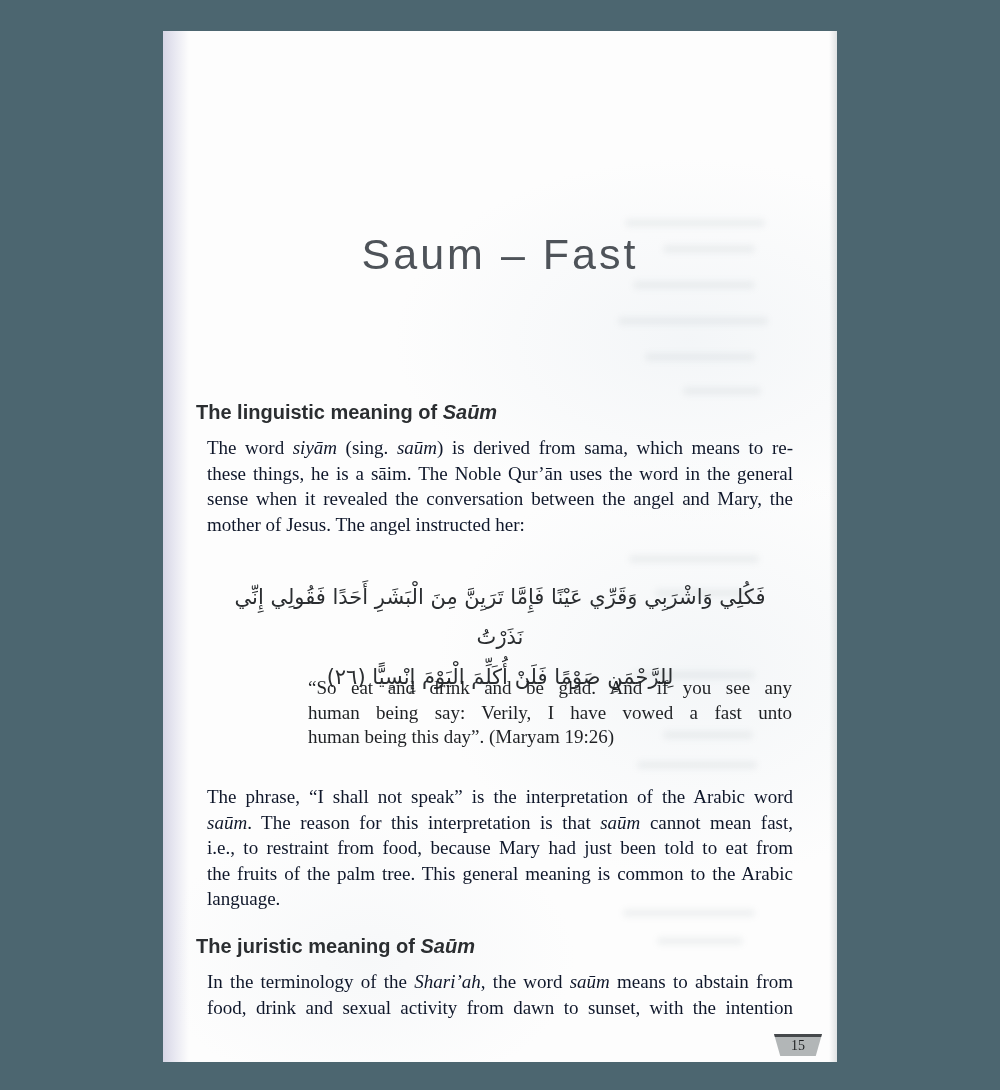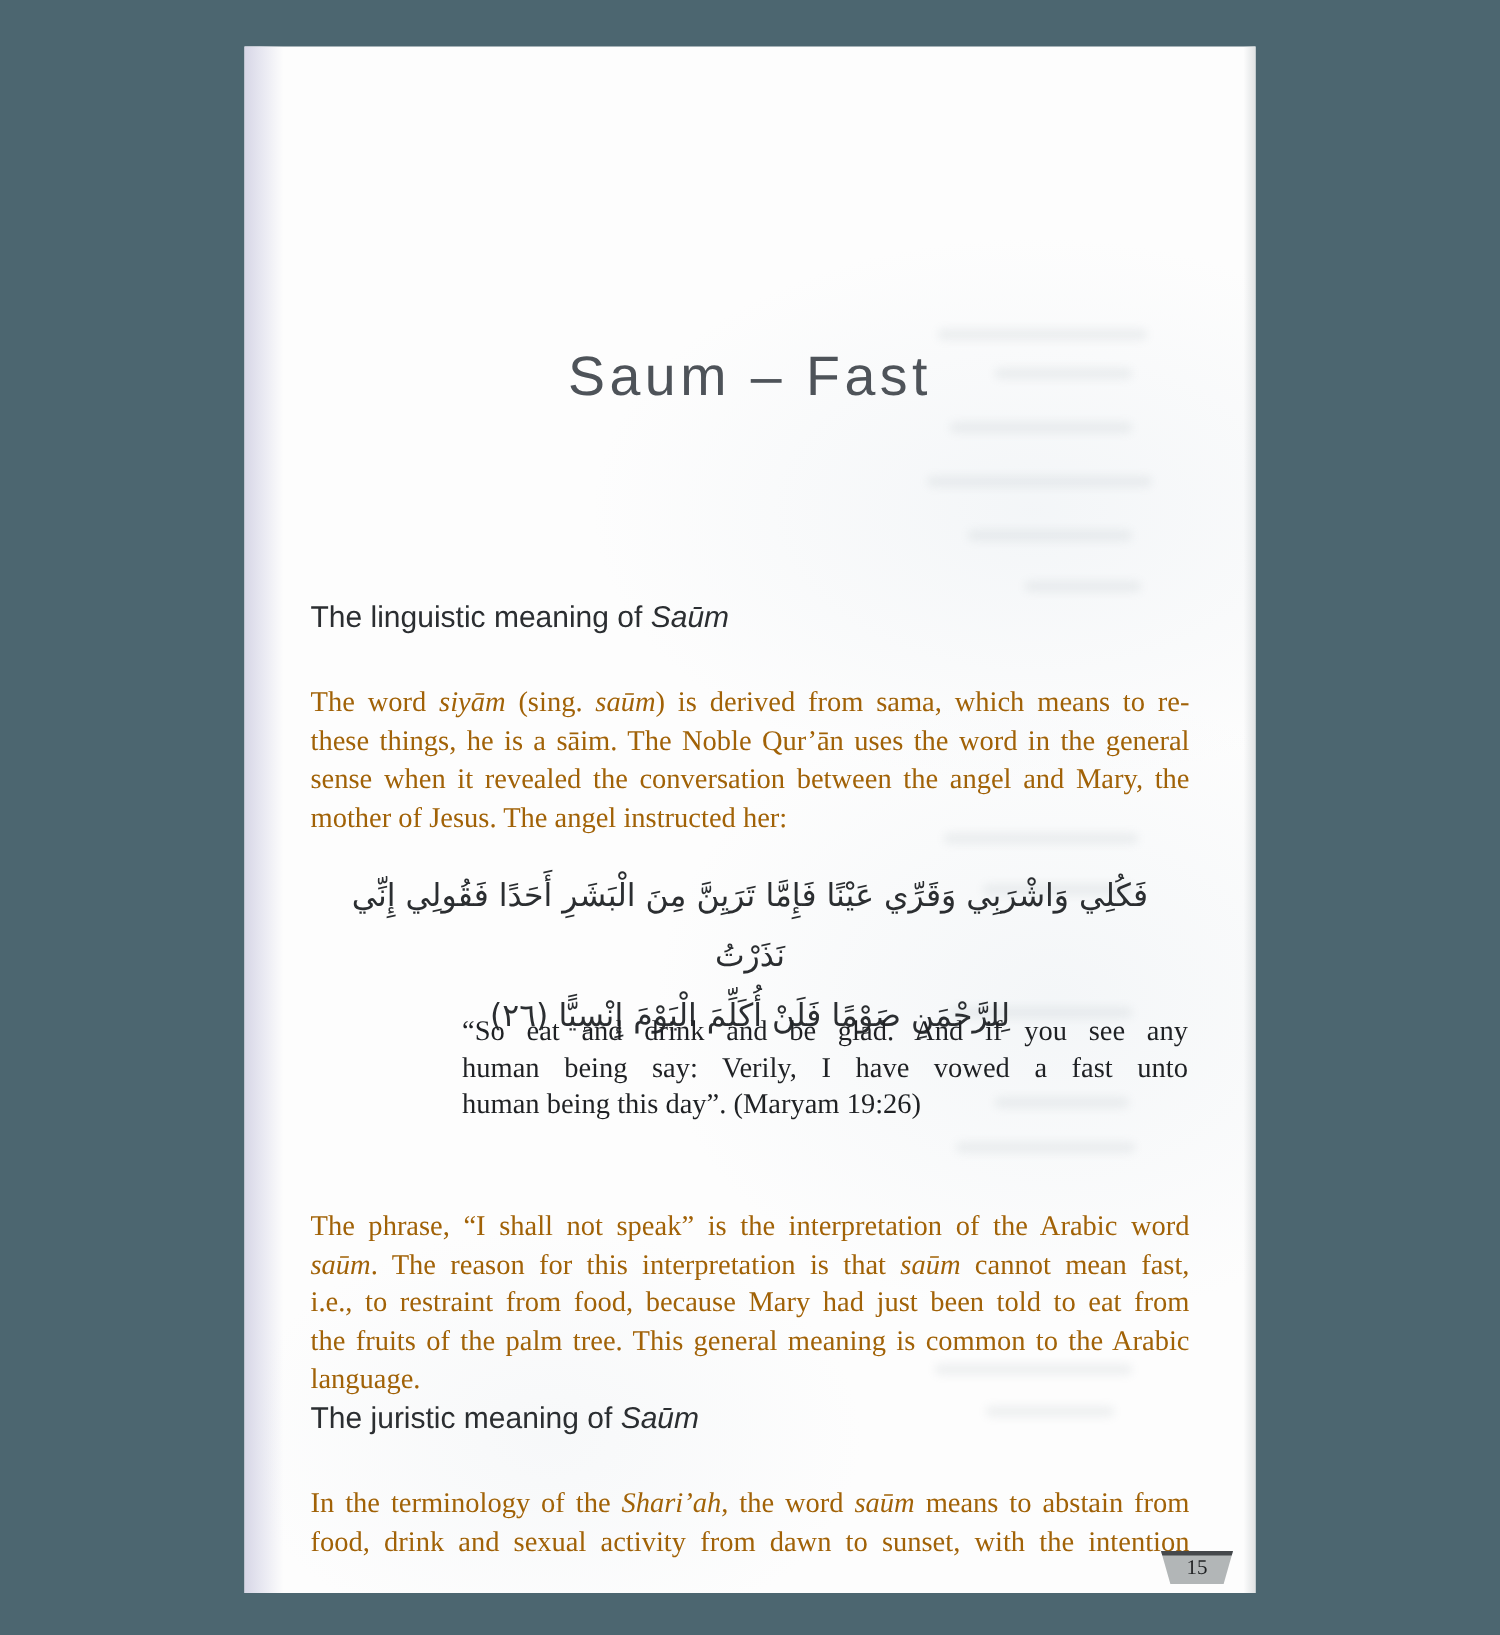--- a/index.html
+++ b/index.html
@@ -57,34 +57,34 @@
     font-size:11px; line-height:12px; padding:4px 8px 4px 6px;
     margin:0 0 3px 1px; white-space:nowrap;
   }
   .tagline-tick { width:4px; height:16px; background:#c7cacb; margin:0 0 5px 4px; }
 
   
   .book-title {
     position:absolute; top:199px; left:0; width:100%;
     text-align:center;
     font-family:"Liberation Sans", sans-serif;
-    font-weight:400; font-size:37px; letter-spacing:3px; color:#4e5359;
+    font-weight:400; font-size:43px; letter-spacing:3px; color:#4e5359;
   }
 
   
   .sec-h {
-    position:absolute; left:44px;
+    position:absolute; left:33px;
     font-family:"Liberation Sans", sans-serif;
-    font-weight:normal; font-size:20px; color:#2b2e31;
+    font-weight:bold; font-size:20px; color:#2b2e31;
   }
   .sec-h .it { font-style:italic; }
 
   
   .para { position:absolute; left:44px; width:586px;
-    font-size:19px; line-height:25.5px; color:#a16207;margin-top:21px; }
+    font-size:19px; line-height:25.5px; color:#0f172a; }
   .ln { text-align:justify; text-align-last:justify; }
   .ln.last { text-align-last:left; }
   .it { font-style:italic; }
 
   
   .arabic {
     position:absolute; left:60px; width:554px; top:546px;
     direction:rtl; text-align:center;
     font-family:"DejaVu Sans", sans-serif;
     font-size:21px; line-height:40px; color:#2b2e31;

